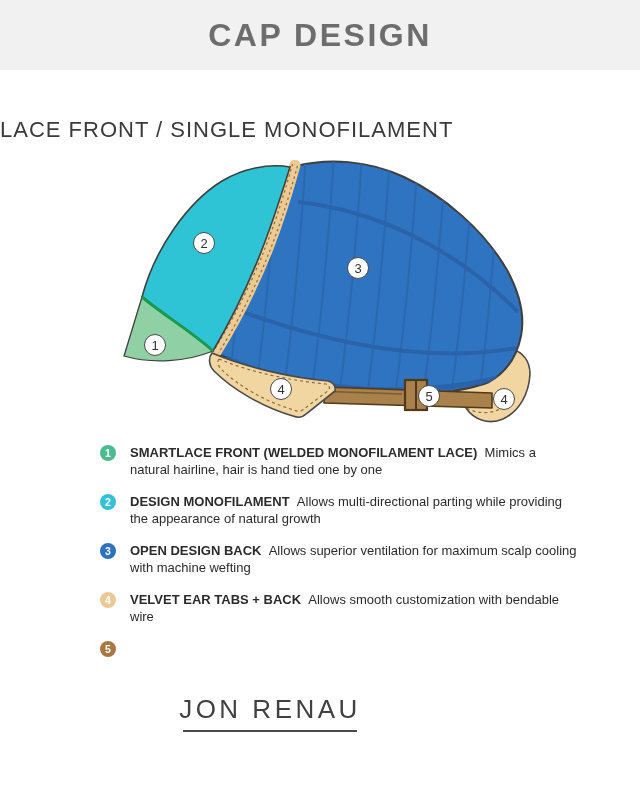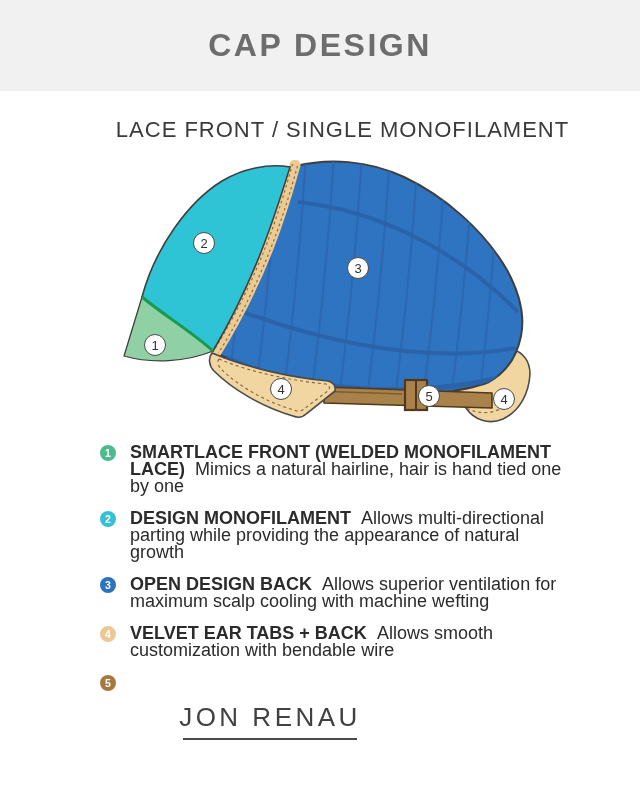--- a/index.html
+++ b/index.html
@@ -9,41 +9,39 @@
     position: relative;
     width: 640px;
     height: 800px;
     background: #ffffff;
     overflow: hidden;
   }
   
   .band {
     position: absolute;
     left: 0; top: 0;
-    width: 640px; height: 91px;
+    width: 640px; height: 70px;
     background: #f1f1f1;
     display: flex; align-items: center; justify-content: center;
   }
   .band h1 {
     font-size: 32px;
     font-weight: bold;
     letter-spacing: 2.5px;
     color: #6d6d6d;
   }
   
   .subtitle {
     position: absolute;
     left: 0; top: 117px;
     width: 640px;
-    text-align: center;
     font-size: 22px;
     font-weight: normal;
     letter-spacing: 1px;
     color: #3a3a3a;
-    padding-left: 45px;
   }
   
   .diagram {
     position: absolute;
     left: 0; top: 0;
     width: 640px; height: 440px;
   }
   .diagram svg { position: absolute; left: 100px; top: 160px; }
   .marker {
     position: absolute;
@@ -79,34 +77,33 @@
     flex-shrink: 0;
     width: 16px; height: 16px;
     border-radius: 50%;
     margin: 1px 14px 0 0;
     display: flex; align-items: center; justify-content: center;
     color: #ffffff;
     font-size: 10.5px;
     font-weight: bold;
   }
   .ltext {
-    font-size: 18px;
+    font-size: 13px;
     line-height: 17px;
     color: #2b2b2b;
   }
   .ltitle { font-weight: bold; }
   .ldesc { font-weight: normal; }
   
   .footer {
     position: absolute;
     left: 0; top: 694px;
     width: 540px;
     text-align: center;
     color: #414141;
-    margin-top: 8px;
   }
   .brand-top {
     font-size: 26px;
     letter-spacing: 3.5px;
     font-weight: normal;
   }
   .brand-divider {
     width: 174px;
     margin: 5px auto 5px auto;
     border-top: 2px solid #4a4a4a;

